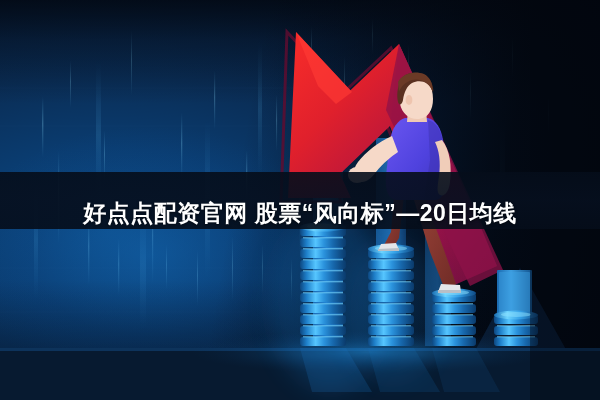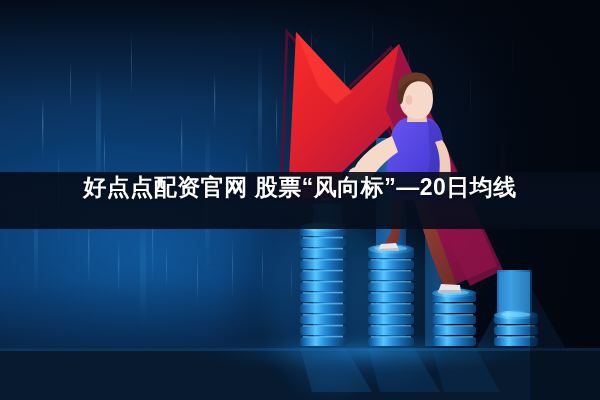--- a/index.html
+++ b/index.html
@@ -63,21 +63,21 @@
 
   
   .title-band {
     position: absolute;
     left: 0;
     top: 172px;
     width: 600px;
     height: 57px;
     background: linear-gradient(180deg, rgba(5,13,26,0.90) 0%, rgba(6,15,30,0.93) 50%, rgba(5,13,26,0.90) 100%);
     display: flex;
-    align-items: flex-start;
+    align-items: flex-end;
     justify-content: center;
   }
   .title-text {
     color: #ffffff;
     font-size: 23px;
     font-weight: bold;
     letter-spacing: 0.5px;
     white-space: nowrap;
     text-shadow: 0 1px 3px rgba(0,0,0,0.55);
   }

